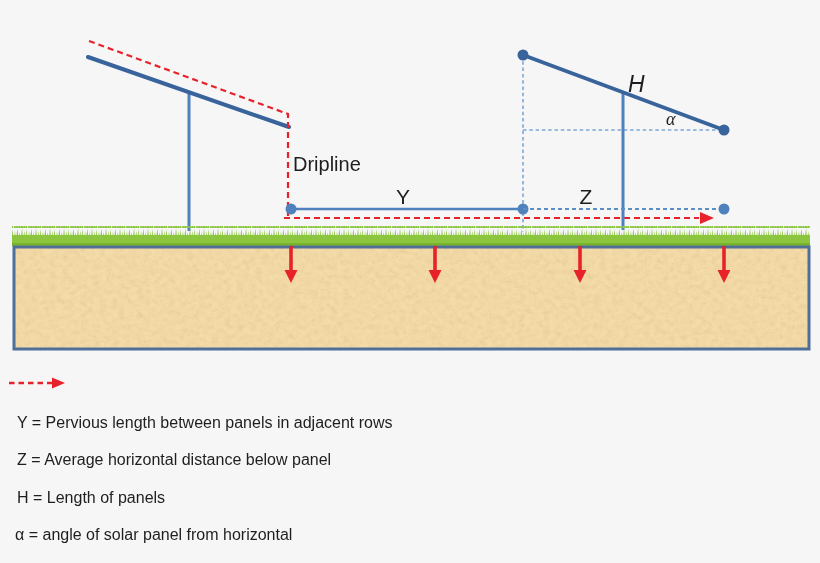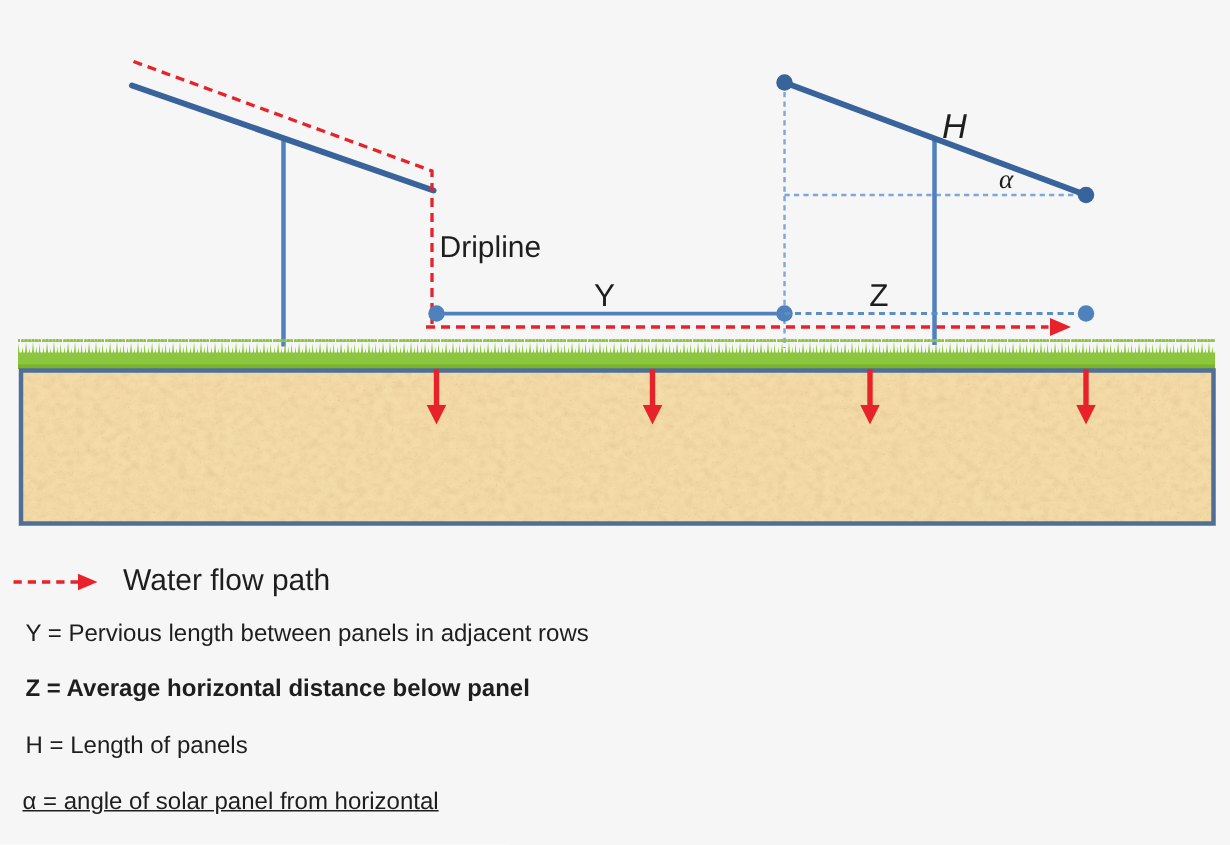--- a/index.html
+++ b/index.html
@@ -31,23 +31,23 @@
   .soil-border{fill:none;stroke:var(--soil-border);stroke-width:3;}
   .grass{fill:var(--grass-green);}
 
   
   .legend{position:absolute;left:0;top:366px;width:820px;color:var(--text-dark);}
   .legend-row{position:absolute;left:8px;top:10px;display:flex;align-items:center;}
   .legend-row .swatch{width:58px;height:14px;margin-right:16px;}
   .legend-row .txt{font-size:20px;}
   .def{position:absolute;left:17px;font-size:16px;white-space:nowrap;}
   .def-0{top:48px;}
-  .def-1{top:85px;font-weight:bold;}
+  .def-1{top:85px;}
   .def-2{top:123px;}
-  .def-3{top:160px;left:15px;text-decoration:underline;}
+  .def-3{top:160px;left:15px;}
 </style>
 </head>
 <body>
 
 <div class="stage">
 
   <svg class="diagram" width="820" height="365" viewBox="0 0 820 365">
     <defs>
       <pattern id="tufts" width="14" height="12" patternUnits="userSpaceOnUse">
         <path d="M0,12 L1,3 L2,12 L3.4,0.5 L4.6,12 L5.6,4 L6.8,12 L8,0 L9.2,12 L10.2,3 L11.4,12 L12.4,1 L13.4,12 Z" fill="#8cc63e"></path>
@@ -133,21 +133,20 @@
       </g>
     </g>
   </svg>
 
   <div class="legend">
     <div class="legend-row">
       <svg class="swatch" width="58" height="14" viewBox="0 0 58 14">
         <line x1="1" y1="7" x2="44" y2="7" stroke="var(--water-red)" stroke-width="2.4" stroke-dasharray="5.5 4"></line>
         <polygon points="57,7 44,1.5 44,12.5" fill="var(--water-red)"></polygon>
       </svg>
-      <span class="txt">Water flow path</span>
     </div>
     <div class="def def-0">Y = Pervious length between panels in adjacent rows</div>
     <div class="def def-1">Z = Average horizontal distance below panel</div>
     <div class="def def-2">H = Length of panels</div>
     <div class="def def-3">α = angle of solar panel from horizontal</div>
   </div>
 
 </div>
 
 </body></html>

